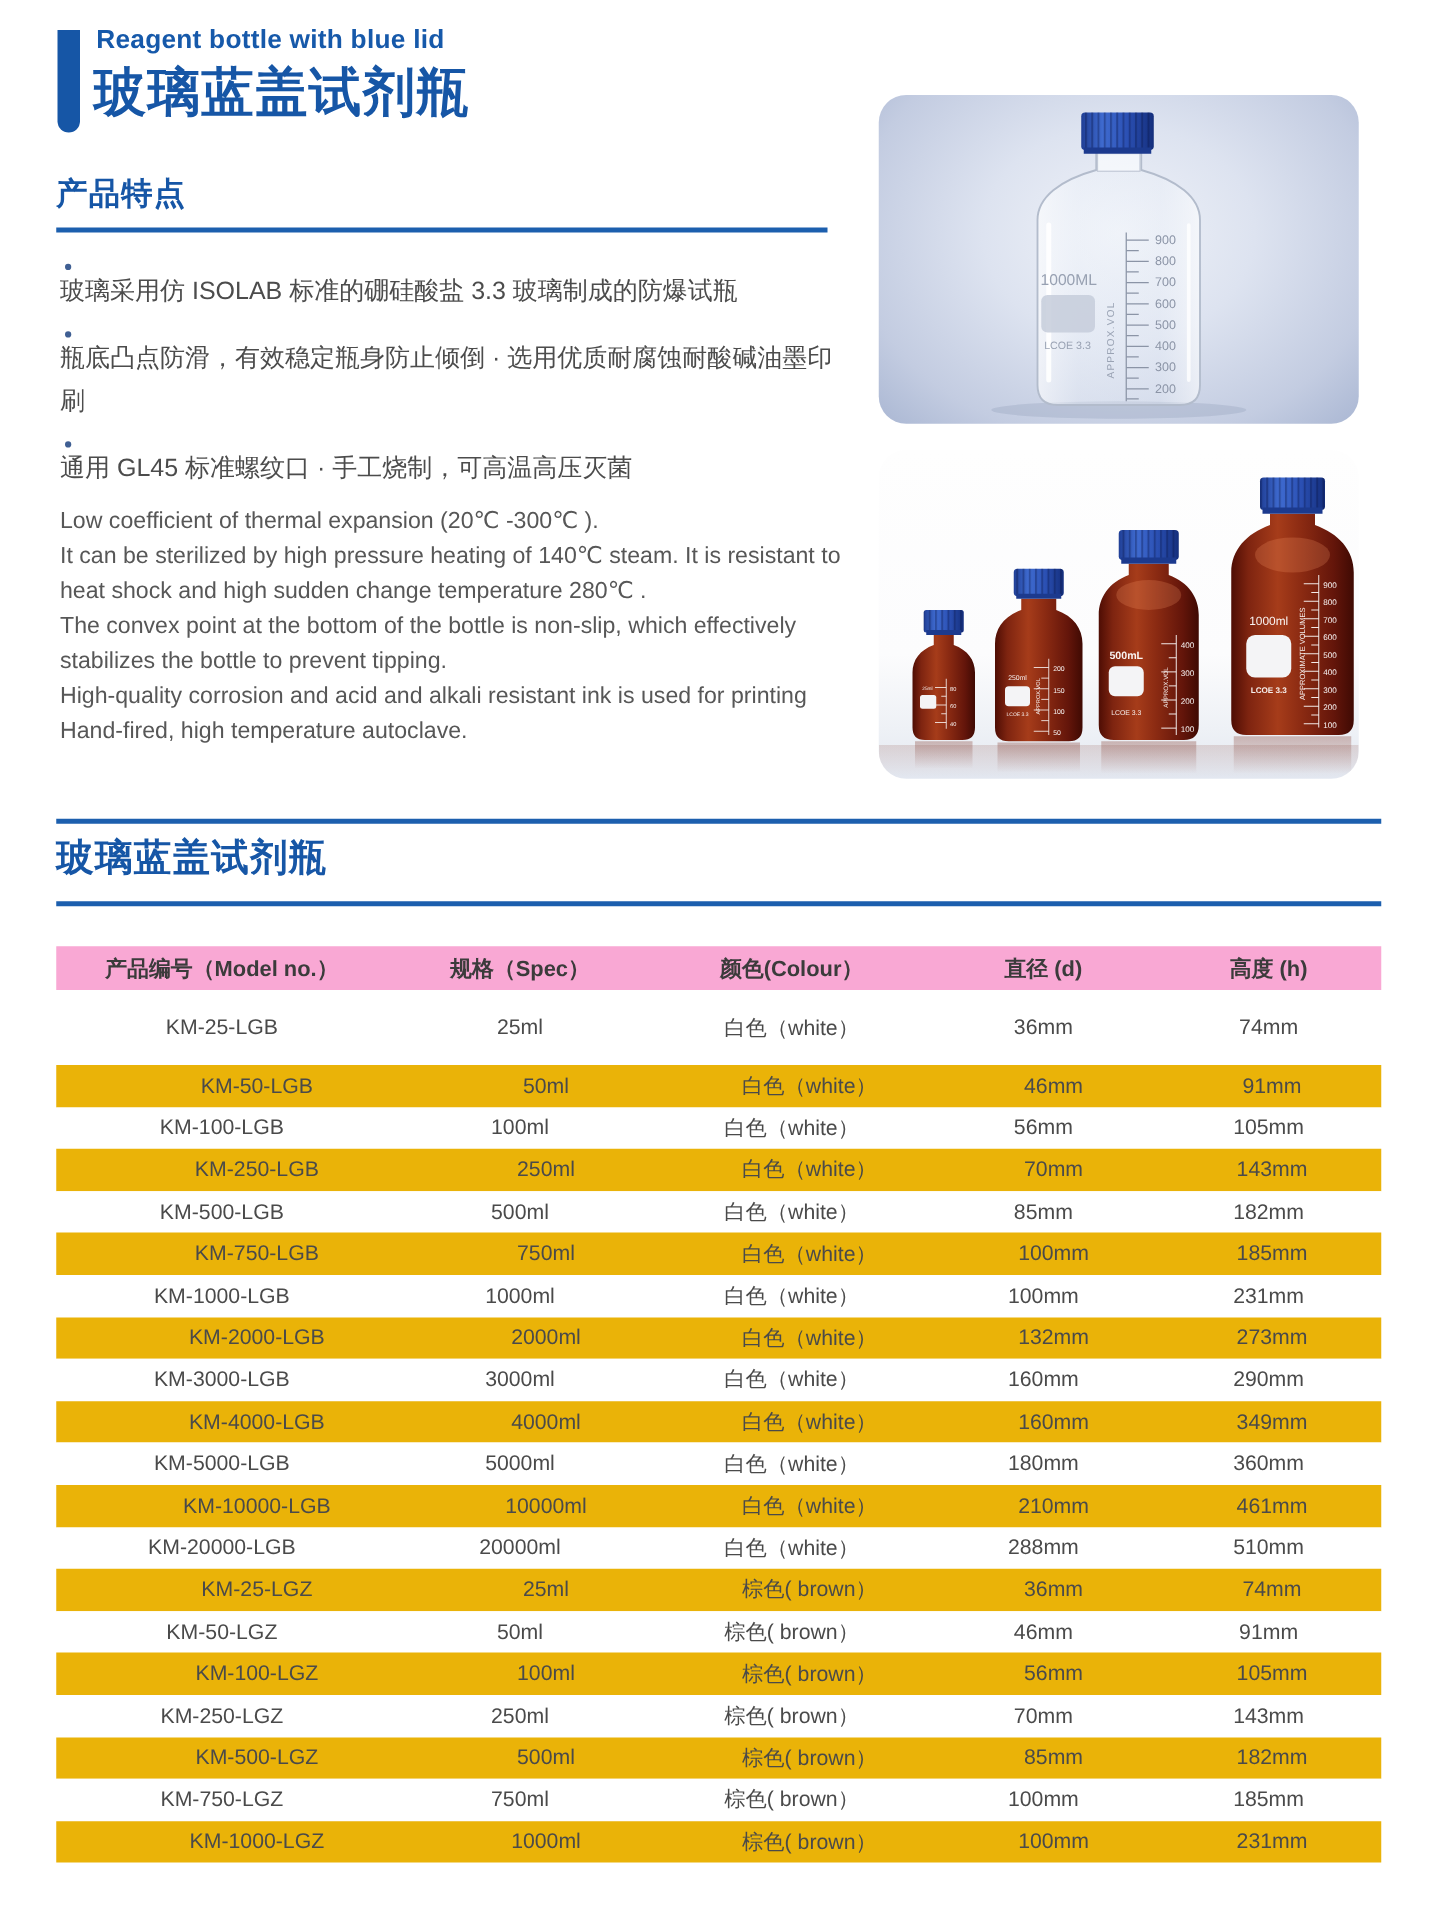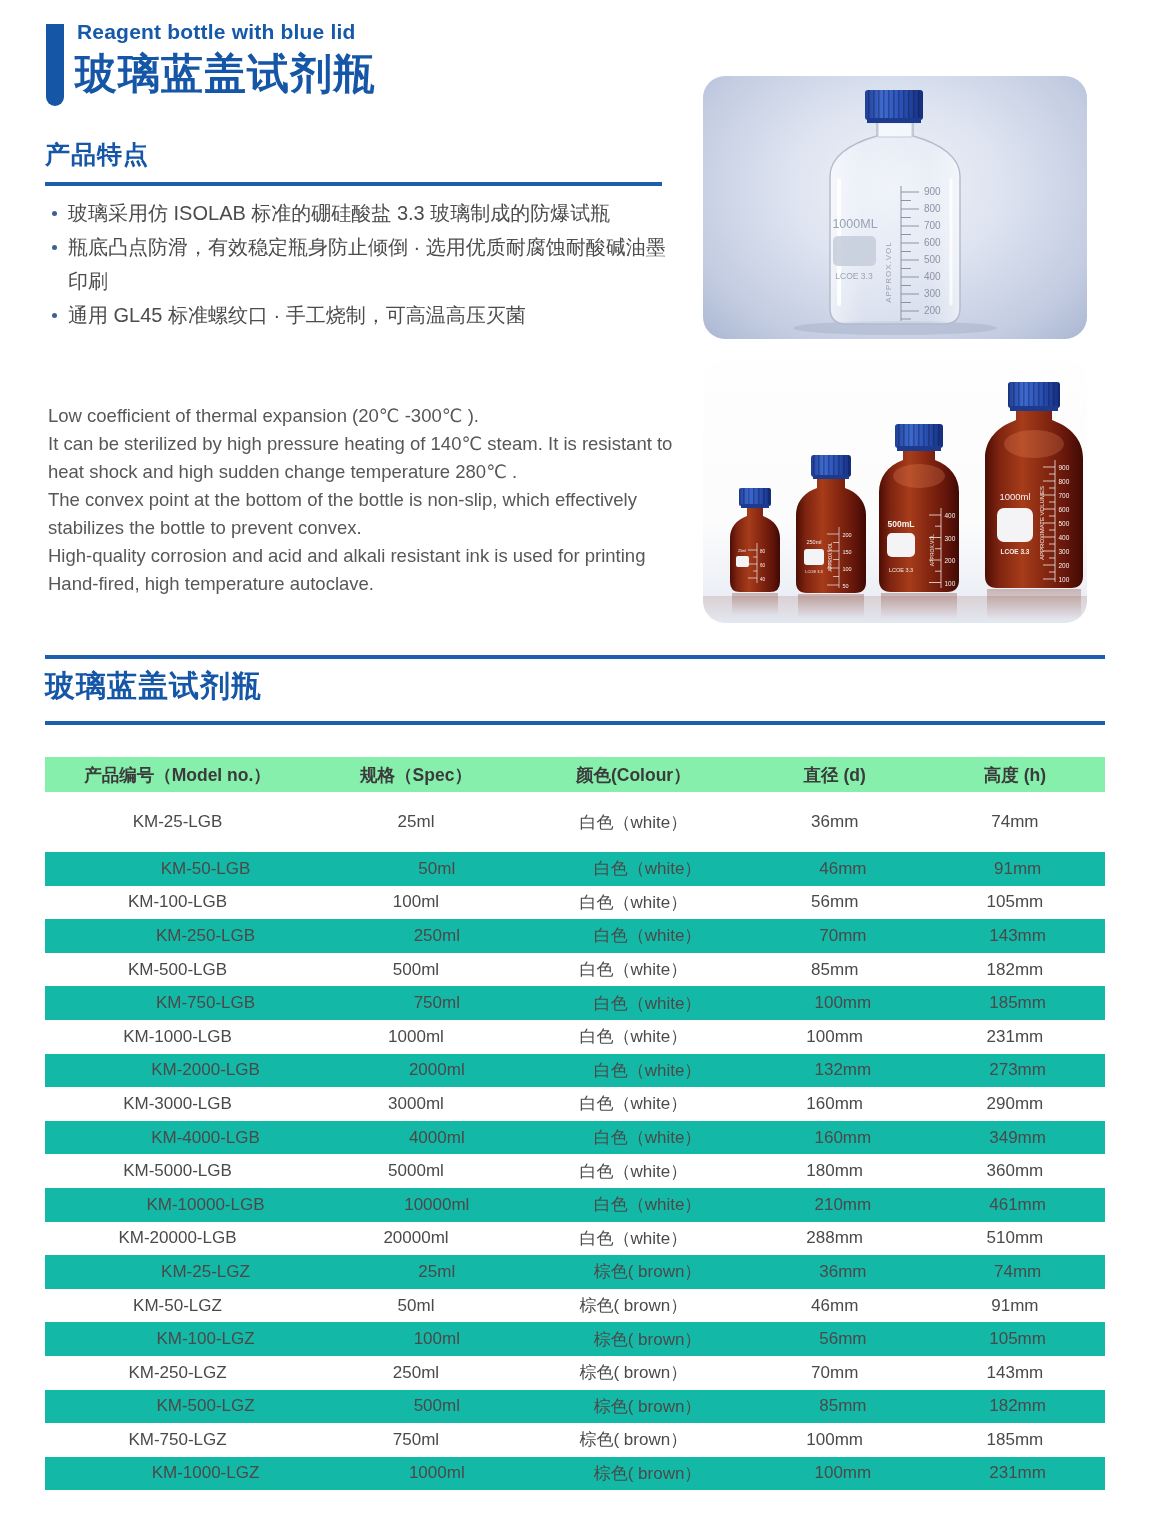--- a/index.html
+++ b/index.html
@@ -15,21 +15,21 @@
   .page-title { position:absolute; left:75px; top:46px; font-size:42px; font-weight:800;
     color:#1656a6; letter-spacing:1px; }
 
   
   .features-heading { position:absolute; left:45px; top:138px; font-size:25px; font-weight:800;
     color:#1656a6; letter-spacing:1px; }
   .rule { position:absolute; background:#1c5fae; }
   .rule-features { left:45px; top:182px; width:617px; height:4px; }
 
   .bullets { position:absolute; left:48px; top:196px; width:618px; }
-  .bullet-item { display:flex; align-items:flex-start; font-size:20px; line-height:34px; color:#4c4c4c; }
+  .bullet-item { display:flex; align-items:flex-start; font-size:20px; line-height:34px; color:#4c4c4c;flex-direction:column; }
   .bullet-item .dot { flex:none; width:5px; height:5px; border-radius:50%;
     background:#3f5f93; margin:15px 11px 0 4px; }
 
   .desc { position:absolute; left:48px; top:402px; width:660px; }
   .desc-line { font-size:18.5px; line-height:28px; color:#575757; white-space:nowrap; }
 
   
   .figure { position:absolute; width:384px; height:263px; border-radius:22px; overflow:hidden; }
   .fig-clear { left:703px; top:76px;
     background:radial-gradient(ellipse at 50% 42%, #eff2f8 0%, #dde3f0 40%, #c3cce1 78%, #aab7d3 100%); }
@@ -40,24 +40,24 @@
   
   .rule-full-top { left:45px; top:655px; width:1060px; height:4px; }
   .catalog-title { position:absolute; left:45px; top:666px; font-size:30px; font-weight:800;
     color:#1656a6; letter-spacing:1px; }
   .rule-full-bottom { left:45px; top:721px; width:1060px; height:4px; }
 
   
   .spec-table { position:absolute; left:45px; top:757px; width:1060px; }
   .trow { display:grid; grid-template-columns:25% 20% 21% 17% 17%; align-items:center;
     text-align:center; }
-  .thead { height:35px; background:#86efac; font-size:17.5px; font-weight:700; color:#3b3b3b; }
+  .thead { height:35px; background:#f9a8d4; font-size:17.5px; font-weight:700; color:#3b3b3b; }
   .drow { height:33.6px; font-size:17px; color:#4a4a4a; background:#ffffff; }
   .drow.first { height:60px; }
-  .drow.gray { background:#14b8a6;padding-left:32px; }
+  .drow.gray { background:#eab308;padding-left:32px; }
   .cell { overflow:hidden; }
 </style>
 </head>
 <body>
 
 <div class="page">
 
   <div class="accent-bar"></div>
   <div class="subtitle-en">Reagent bottle with blue lid</div>
   <h1 class="page-title">玻璃蓝盖试剂瓶</h1>
@@ -76,21 +76,21 @@
       <div class="bullet-item">
         <span class="dot"></span>
         <span class="bullet-text">通用 GL45 标准螺纹口 · 手工烧制，可高温高压灭菌</span>
       </div>
     </div>
   <div class="desc">
       <div class="desc-line">Low coefficient of thermal expansion (20℃ -300℃ ).</div>
       <div class="desc-line">It can be sterilized by high pressure heating of 140℃ steam. It is resistant to</div>
       <div class="desc-line">heat shock and high sudden change temperature 280℃ .</div>
       <div class="desc-line">The convex point at the bottom of the bottle is non-slip, which effectively</div>
-      <div class="desc-line">stabilizes the bottle to prevent convex.</div>
+      <div class="desc-line">stabilizes the bottle to prevent tipping.</div>
       <div class="desc-line">High-quality corrosion and acid and alkali resistant ink is used for printing</div>
       <div class="desc-line">Hand-fired, high temperature autoclave.</div>
     </div>
 
   <figure class="figure fig-clear">
     <svg viewBox="0 0 384 263">
       <defs>
         <linearGradient id="capG" x1="0" y1="0" x2="1" y2="0">
           <stop offset="0" stop-color="#203f96"></stop>
             <stop offset="0.3" stop-color="#3f6bd0"></stop>

